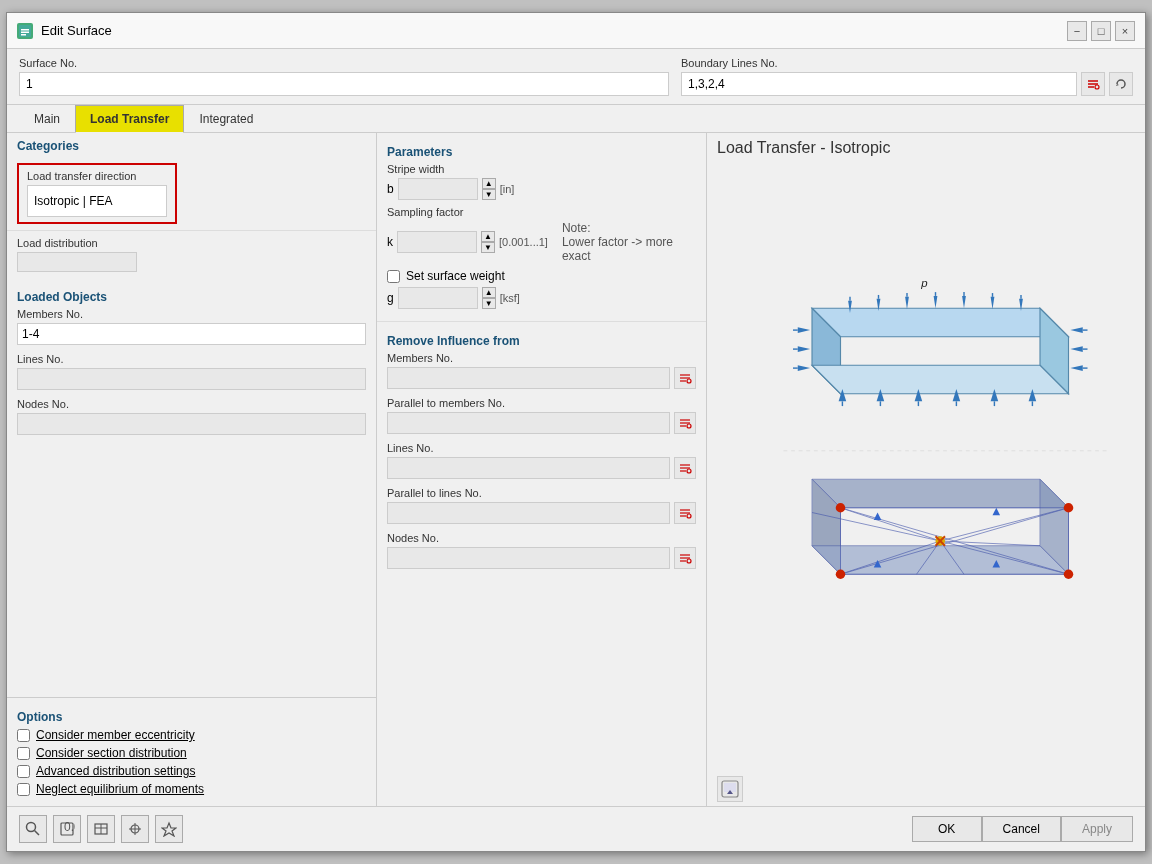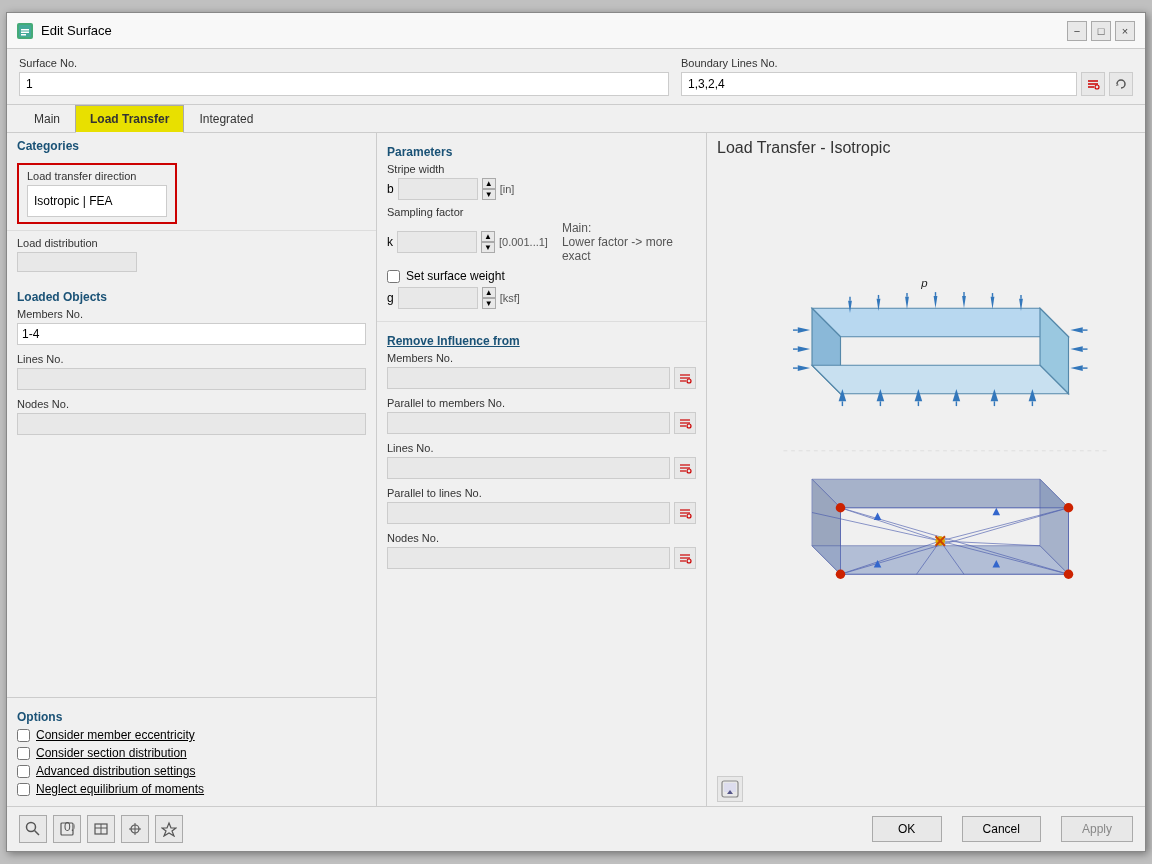--- a/index.html
+++ b/index.html
@@ -53,21 +53,21 @@
     .remove-row { margin-bottom: 8px; }
     .remove-input-row { display: flex; align-items: center; gap: 4px; }
     .remove-input { flex: 1; border: 1px solid #ccc; background: #e8e8e8; height: 22px; }
     .remove-icon-btn { width: 22px; height: 22px; border: 1px solid #ccc; background: #e8e8e8; cursor: pointer; display: flex; align-items: center; justify-content: center; }
     .right-label { font-size: 16px; color: #333; padding: 6px 10px 0; }
     .viz-area { flex: 1; display: flex; flex-direction: column; align-items: center; justify-content: center; padding: 10px; }
     .viz-bottom { padding: 4px 10px; }
     .bottom-bar { border-top: 1px solid #ccc; padding: 8px 12px; display: flex; align-items: center; justify-content: space-between; background: #f0f0f0; }
     .bottom-icons { display: flex; gap: 6px; }
     .bottom-icon-btn { width: 28px; height: 28px; border: 1px solid #aaa; background: #e8e8e8; cursor: pointer; display: flex; align-items: center; justify-content: center; }
-    .bottom-buttons { display: flex; gap: 20px; }
+    .bottom-buttons { display: flex; gap: 0; }
     .btn { padding: 5px 20px; border: 1px solid #aaa; background: #e8e8e8; cursor: pointer; font-size: 12px; min-width: 70px; }
     .btn.apply { color: #888; }
   </style>
 </head>
 <body>
 
 <div class="dialog">
 
   <div class="title-bar">
     <div class="title-bar-left">
@@ -203,42 +203,42 @@
           <div class="field-label">Sampling factor</div>
           <div class="param-row">
             <span>k</span>
             <input class="param-input" type="text" value="" style="">
             <div class="spin-group">
               <div class="spin-btn">▲</div>
               <div class="spin-btn">▼</div>
             </div>
             <span class="param-unit">[0.001...1]</span>
             <div class="note-text">
-              <div>Main:</div>
+              <div>Note:</div>
               <div>Lower factor -&gt; more exact</div>
             </div>
           </div>
 
           <div class="set-weight-row">
             <input type="checkbox" style="">
             <span>Set surface weight</span>
           </div>
           <div class="param-row">
             <span>g</span>
             <input class="param-input" type="text" value="" style="">
             <div class="spin-group">
               <div class="spin-btn">▲</div>
               <div class="spin-btn">▼</div>
             </div>
             <span class="param-unit">[ksf]</span>
           </div>
         </div>
 
         <div class="remove-section">
-          <div class="section-header" style="padding-left:0;text-decoration:underline;">Remove Influence from</div>
+          <div class="section-header" style="padding-left:0;">Remove Influence from</div>
 
           <div class="remove-row">
             <div class="field-label">Members No.</div>
             <div class="remove-input-row">
               <input class="remove-input" type="text" value="" style="">
               <div class="remove-icon-btn">
                 <svg width="14" height="14" viewBox="0 0 14 14">
                     <line x1="2" y1="4" x2="12" y2="4" stroke="#c00" stroke-width="1.2"></line>
                     <line x1="2" y1="7" x2="12" y2="7" stroke="#c00" stroke-width="1.2"></line>
                     <line x1="2" y1="10" x2="8" y2="10" stroke="#c00" stroke-width="1.2"></line>

